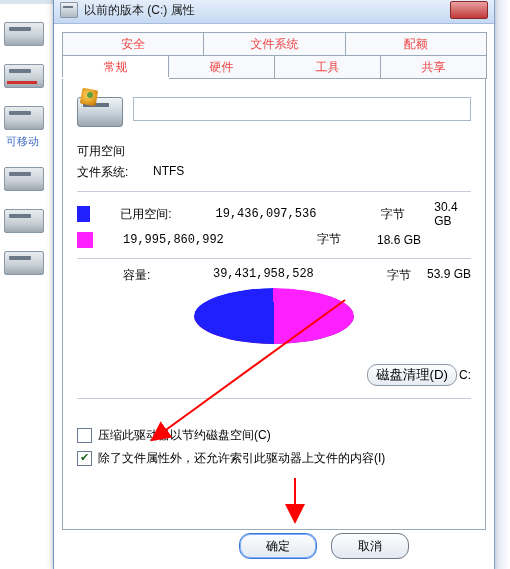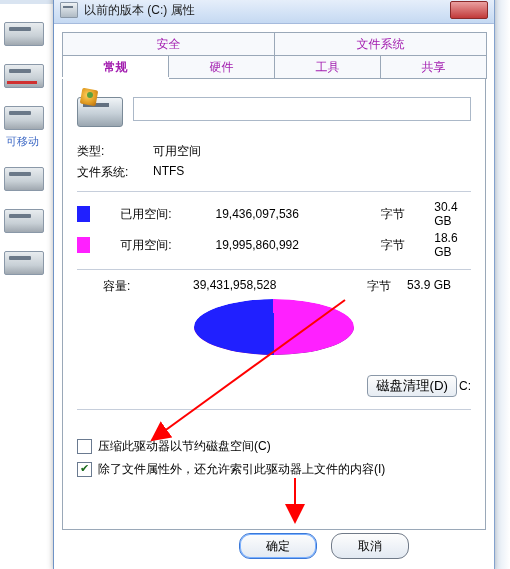--- a/index.html
+++ b/index.html
@@ -90,28 +90,28 @@
   }
   .tab {
     flex: 1;
     border: 1px solid #9aa8b8;
     border-bottom: none;
     margin-right: -1px;
     background: #f7f9fc;
     display: flex;
     align-items: center;
     justify-content: center;
-    color: #a21caf;
+    color: #ef4444;
     cursor: default;
     position:relative;
   }
   .tab-row2 { margin-top: -1px; }
   .tab.active {
     background: #ffffff;
-    font-weight: bold;
+    font-weight: normal;
     z-index: 2;
     border-bottom: 1px solid #ffffff;
     box-shadow: 0 -1px 0 #fff inset;
   }
   .tab.active::before{
     content:""; position:absolute; left:-1px; right:-1px; bottom:-1px; height:2px;
     background:#ffffff;
   }
   .tab-pane {
     border: 1px solid #9aa8b8;
@@ -164,26 +164,26 @@
 
   .space-row {
     display:flex; align-items:center; margin:3px 0;gap:20px;
   }
   .swatch {
     width:16px; height:16px; margin-right:10px;
   }
   .swatch.blue { background:#2020ff; }
   .swatch.pink { background:#ff20ff; }
   .cell-label { width:90px; }
-  .cell-bytes { width:174px; }
+  .cell-bytes { width:174px;font-family:Liberation Mono, monospace; }
   .cell-unit { width:40px; }
   .cell-gb { }
 
   .cap-row {
-    display:flex; margin:8px 0 4px 26px;
+    display:flex; margin:8px 0 4px 10px;justify-content:flex-end;
   }
   .cap-row .cell-label { width:90px; }
 
   
   .pie-wrap {
     display:flex; justify-content:center; margin:4px 0 2px 0;
   }
   .pie {
     width:160px; height:68px; position:relative;
   }
@@ -205,21 +205,21 @@
   }
 
   .drive-letter-row {
     display:flex; align-items:center; justify-content:flex-end; gap:20px;
     margin-top:6px;
   }
   .cleanup-btn {
     height:22px; padding:0 8px;
     border:1px solid #8a98a8;
     background:linear-gradient(#fdfdfd,#e6ecf3);
-    border-radius:4px;
+    border-radius:10px;
     cursor:default;
     position:absolute;
     right:14px;
   }
 
   .checks { margin-top:28px; }
   .check-row {
     display:flex; align-items:center; gap:6px; margin:6px 0;
   }
   .chk {
@@ -285,20 +285,23 @@
   </div>
 
   <div class="tabs">
     <div class="tab-row">
       <div class="tab">
           <span>安全</span>
         </div>
       <div class="tab">
           <span>文件系统</span>
         </div>
+      <div class="tab">
+          <span>配额</span>
+        </div>
     </div>
     <div class="tab-row tab-row2">
       <div class="tab active">
           <span>常规</span>
         </div>
       <div class="tab">
           <span>硬件</span>
         </div>
       <div class="tab">
           <span>工具</span>
@@ -314,40 +317,38 @@
         <div class="big-drive-icon">
           <div class="body"></div>
             <div class="slot"></div>
             <div class="flag"></div>
             <div class="flag2"></div>
         </div>
         <input class="name-input" type="text" value="" style="">
       </div>
 
       <div class="kv-row">
-        <div class="kv-label">类型:</div>
         <div class="kv-val">可用空间</div>
       </div>
       <div class="kv-row">
         <div class="kv-label">文件系统:</div>
         <div class="kv-val">NTFS</div>
       </div>
 
       <hr class="hr">
 
       <div class="space-row">
         <span class="swatch blue"></span>
         <span class="cell-label">已用空间:</span>
         <span class="cell-bytes">19,436,097,536</span>
         <span class="cell-unit">字节</span>
         <span class="cell-gb">30.4 GB</span>
       </div>
       <div class="space-row">
         <span class="swatch pink"></span>
-        <span class="cell-label">可用空间:</span>
         <span class="cell-bytes">19,995,860,992</span>
         <span class="cell-unit">字节</span>
         <span class="cell-gb">18.6 GB</span>
       </div>
 
       <hr class="hr">
 
       <div class="cap-row">
         <span class="cell-label">容量:</span>
         <span class="cell-bytes" style="width:174px">39,431,958,528</span>

